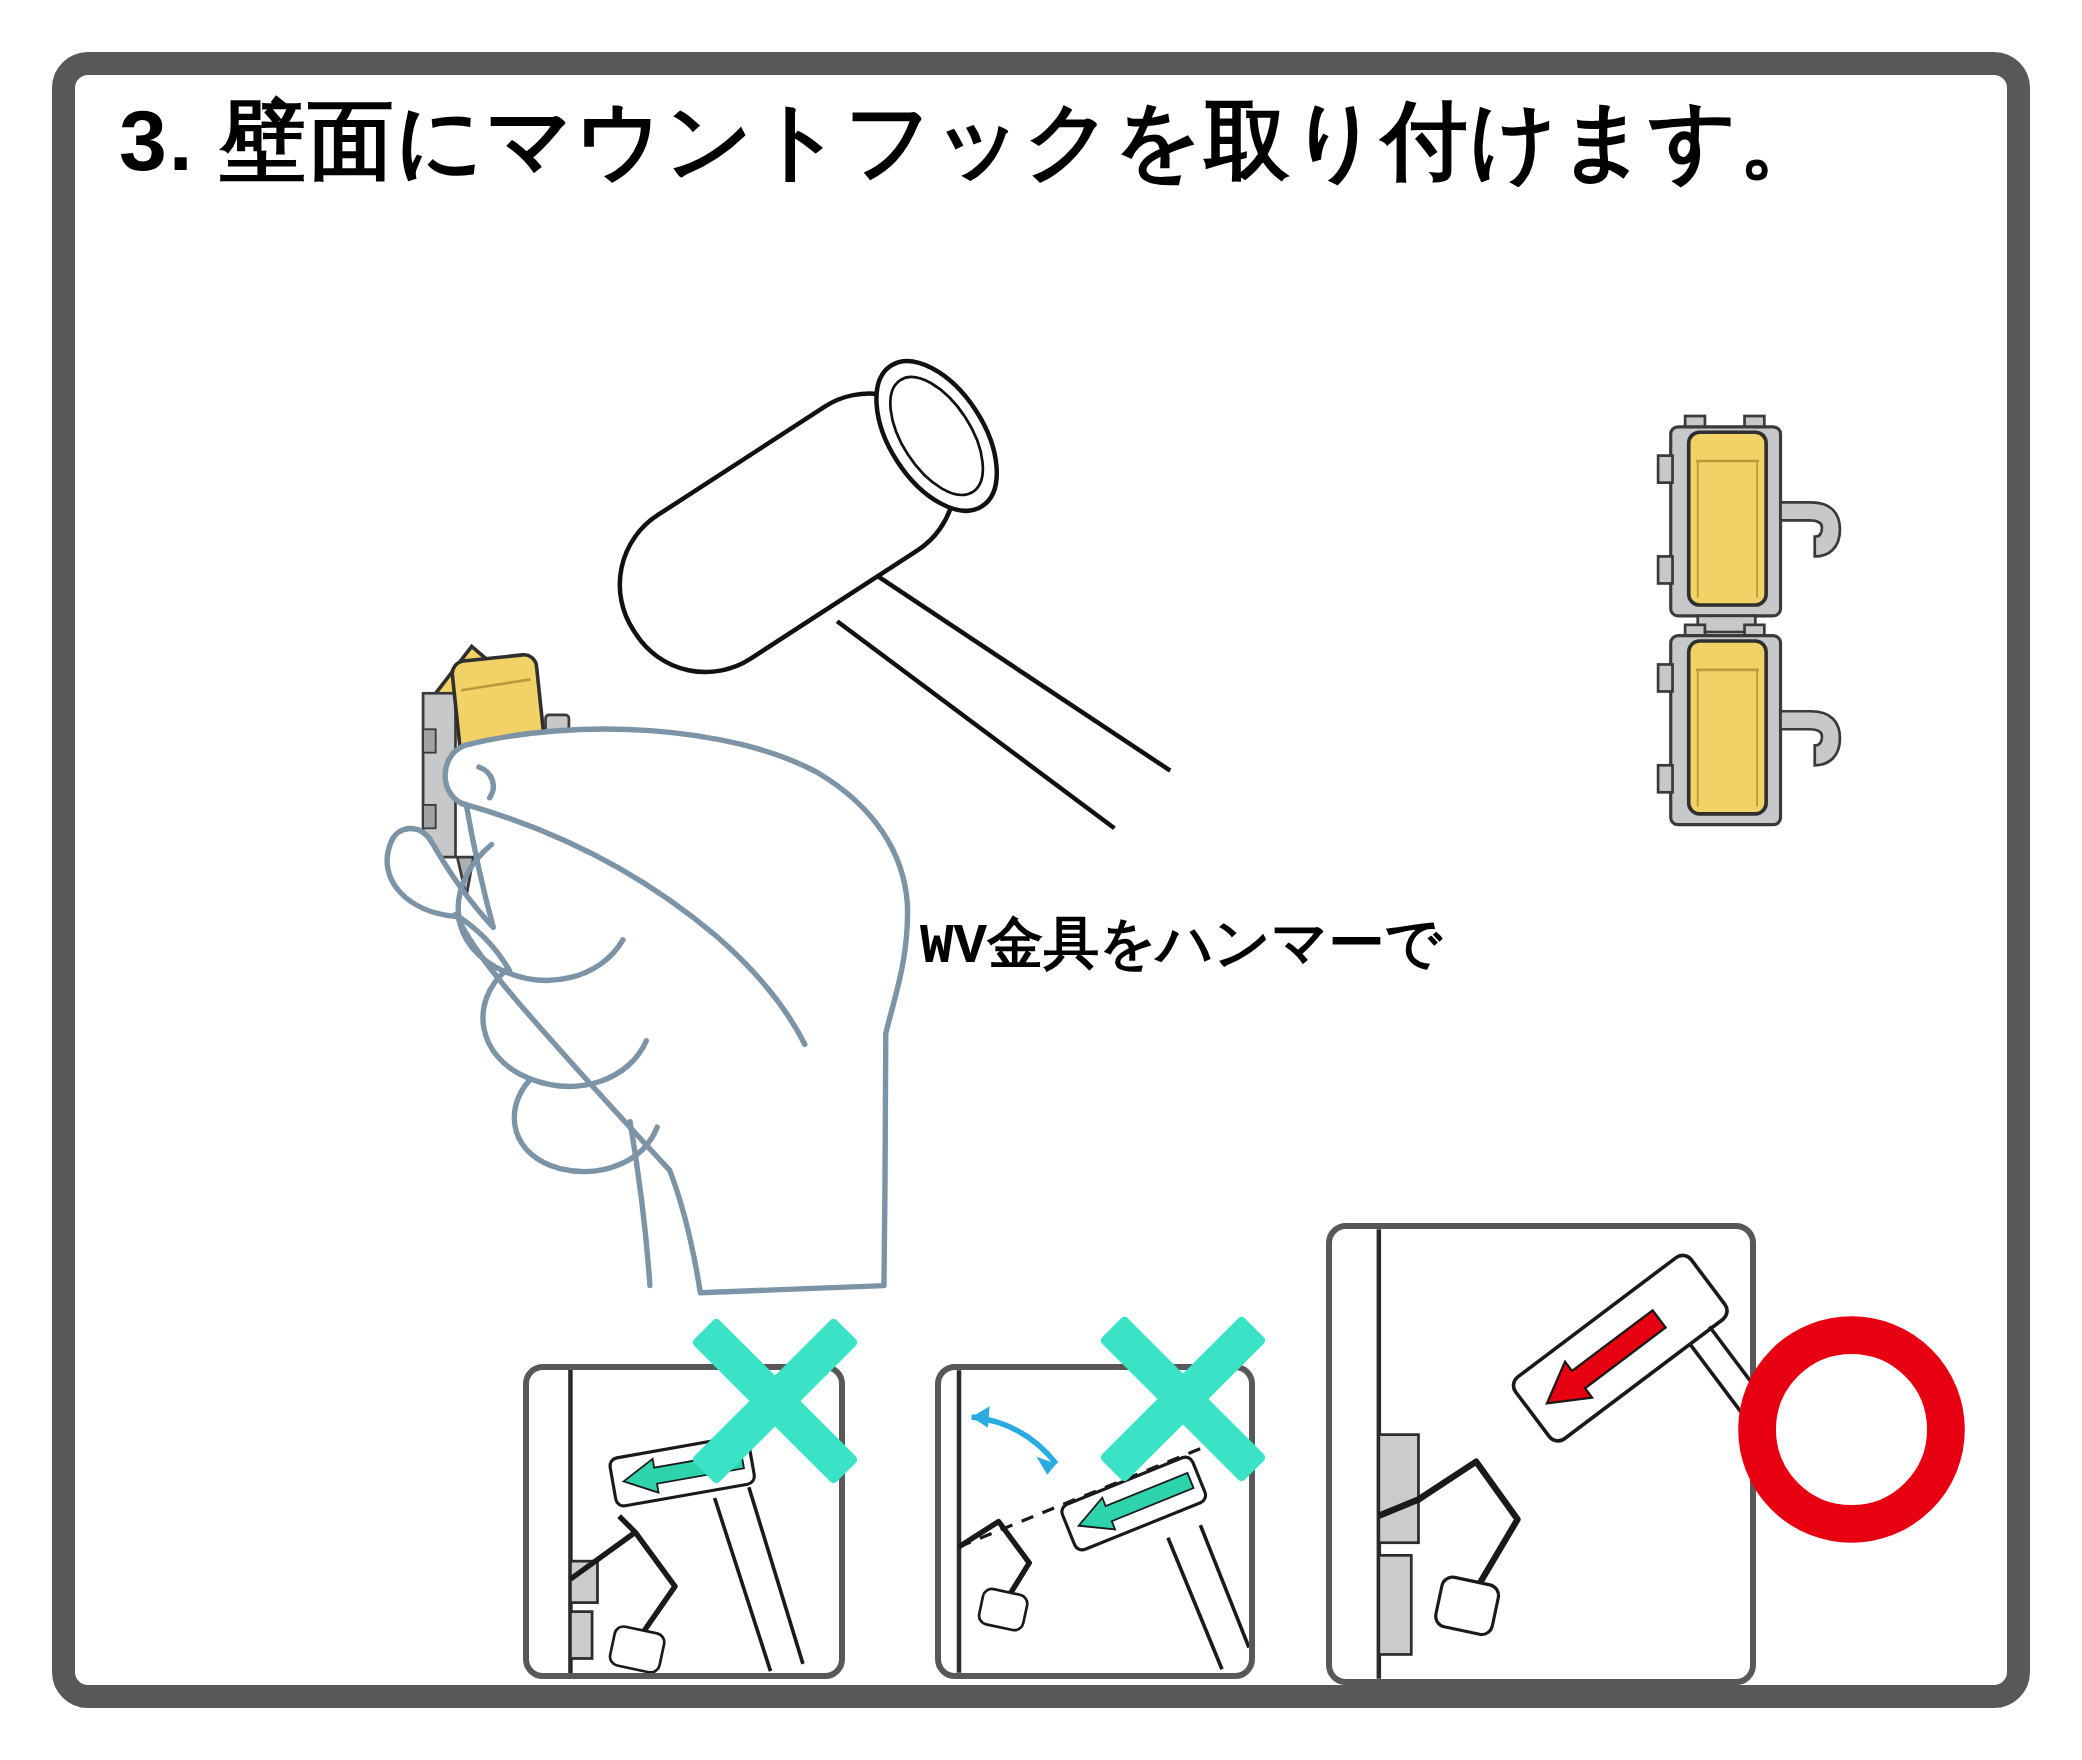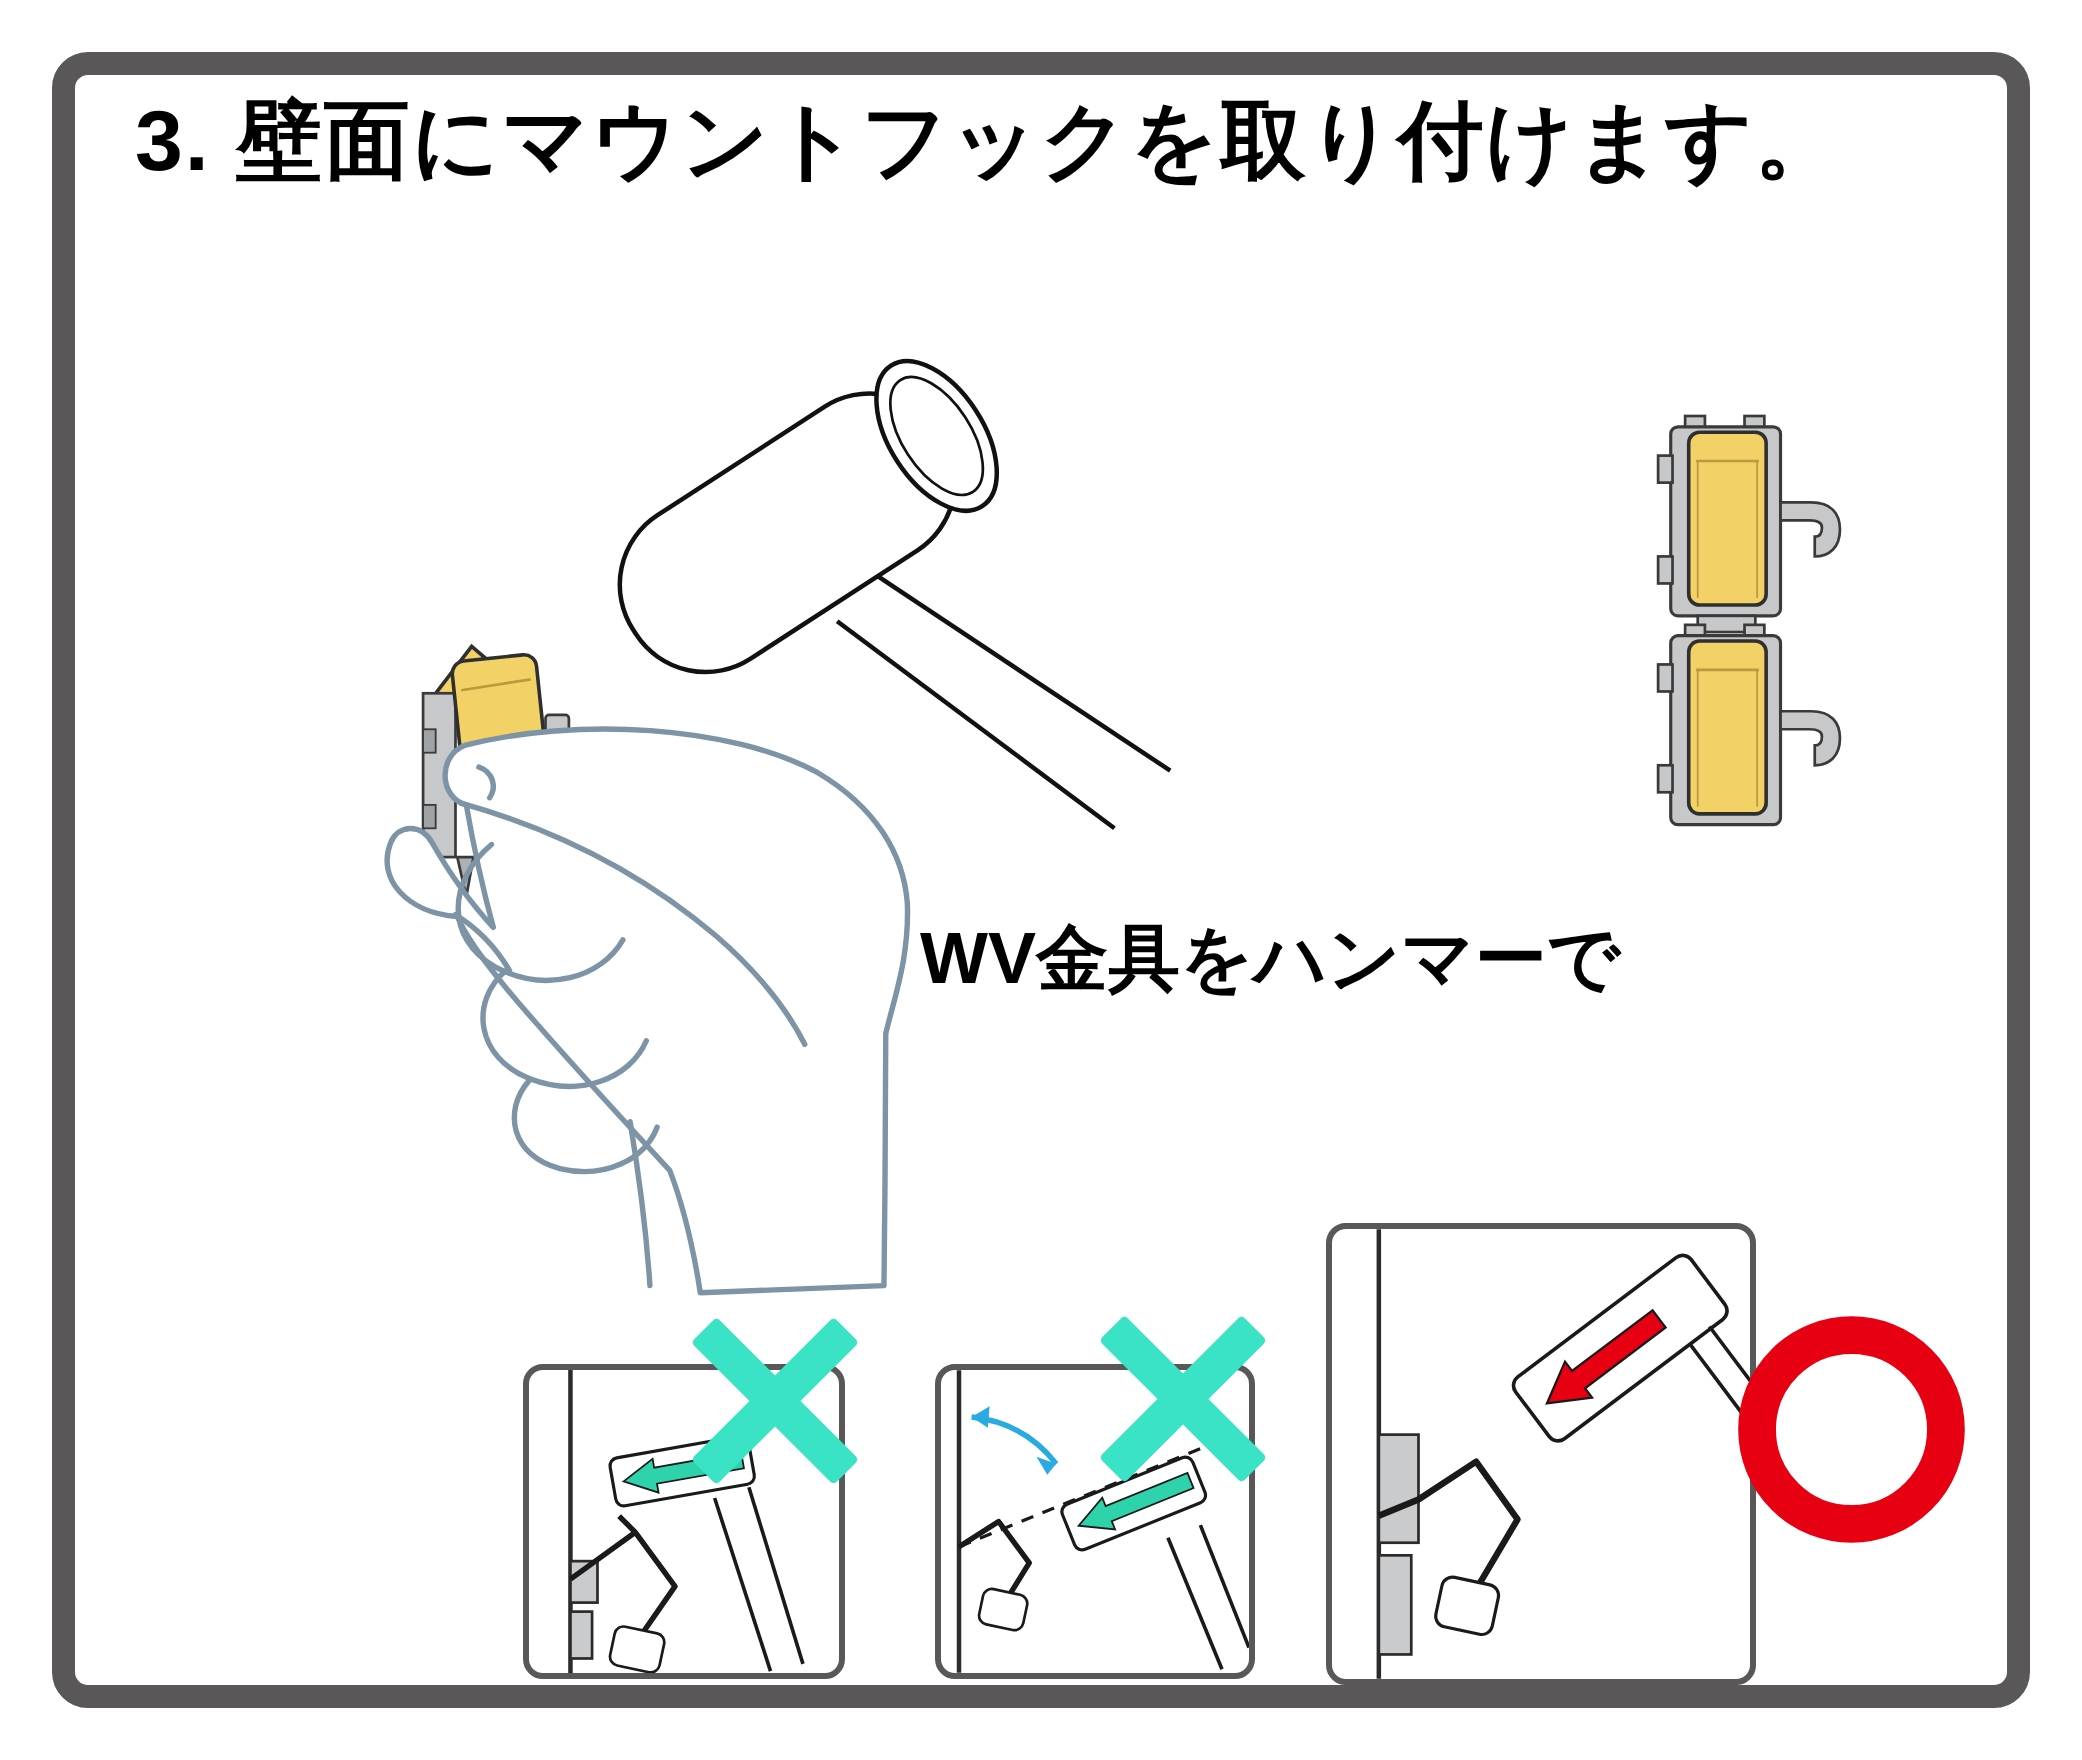--- a/index.html
+++ b/index.html
@@ -1,23 +1,23 @@
 <!DOCTYPE html>
 <html style="font-size:14.4px"><head>
 <meta charset="utf-8">
 <style>
   html,body{margin:0;padding:0;background:#ffffff;}
   .canvas{position:relative;width:2083px;height:1761px;background:#fff;
           font-family:"Liberation Sans","DejaVu Sans",sans-serif;overflow:hidden;}
   .frame{position:absolute;left:52px;top:52px;width:1978px;height:1656px;
          border:23.4px solid #595757;border-radius:36px;box-sizing:border-box;}
-  .title{position:absolute;left:135px;top:83px;margin:0;font-size:86px;font-weight:700;
+  .title{position:absolute;left:119px;top:83px;margin:0;font-size:86px;font-weight:700;
          color:#000;letter-spacing:1.8px;white-space:nowrap;}
-  .note{position:absolute;left:920px;top:911px;font-size:72px;font-weight:700;
-        color:#000;line-height:1.32;white-space:nowrap;}
+  .note{position:absolute;left:920px;top:911px;font-size:56px;font-weight:700;
+        color:#000;line-height:1.32;white-space:nowrap;font-family:Liberation Mono, monospace;}
   .illustration{position:absolute;left:0;top:0;}
   .panel{position:absolute;background:#fff;border:6.3px solid #595757;border-radius:20px;
          box-sizing:border-box;overflow:hidden;}
   .panel svg{display:block;width:100%;height:100%;}
   .p1{left:523px;top:1364px;width:322px;height:315px;}
   .p2{left:935px;top:1364px;width:320px;height:315px;}
   .p3{left:1326px;top:1223px;width:430px;height:462px;}
   .mark{position:absolute;}
   .mk1{left:667px;top:1293px;}
   .mk2{left:1075px;top:1291px;}

